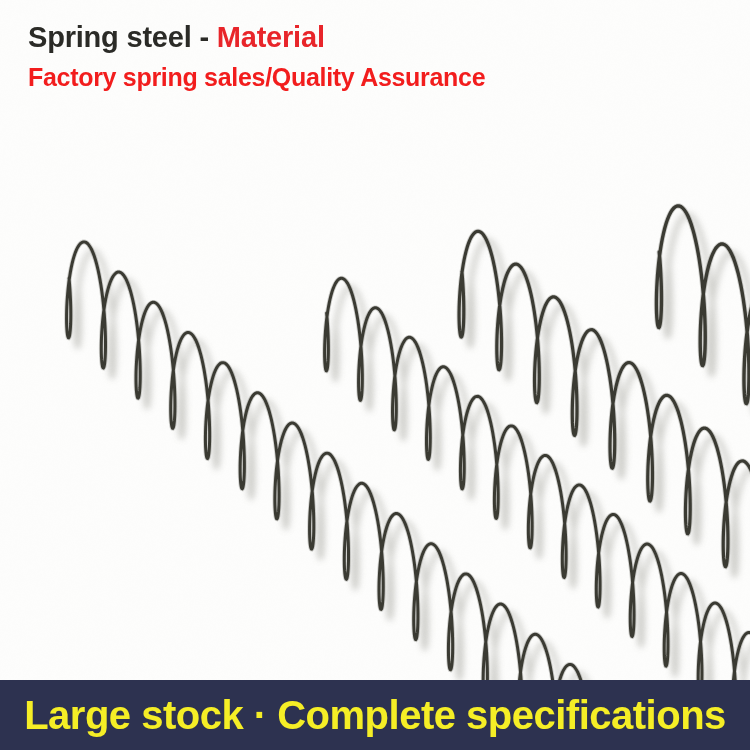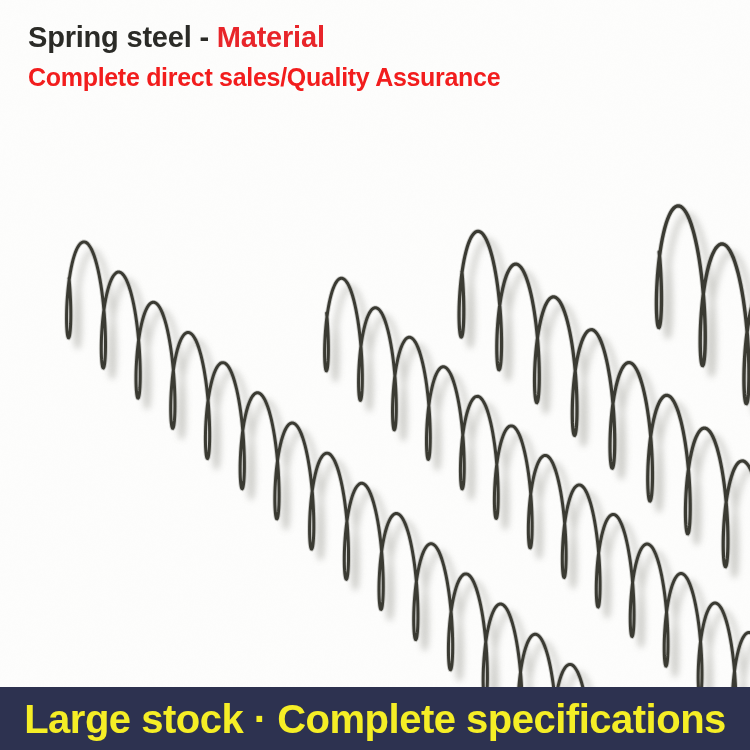--- a/index.html
+++ b/index.html
@@ -107,21 +107,21 @@
     color: transparent;
     z-index: 2;
   }
 
   
   #bottom-banner {
     position: absolute;
     left: 0;
     bottom: 0;
     width: 750px;
-    height: 63px;
+    height: 70px;
     background: #2d3250;
     z-index: 5;
     display: flex;
     align-items: center;
     justify-content: center;
   }
   #banner-text {
     color: #f5ee26;
     font-size: 40px;
     font-weight: bold;
@@ -172,21 +172,21 @@
       <rect x="0" y="0" width="750" height="750" filter="url(#paperGrain)" fill="#ffffff" opacity="0.5"></rect>
     </svg>
   </div>
 
   <div id="headline-block">
 
     <div class="line-1">
       <span class="seg-dark" style="color: rgb(43, 43, 39);">Spring steel - </span><span class="seg-red" style="color: rgb(232, 37, 42);">Material</span>
     </div>
 
-    <div class="line-2" style="color: rgb(242, 29, 29);">Complete direct sales/Quality Assurance</div>
+    <div class="line-2" style="color: rgb(242, 29, 29);">Factory spring sales/Quality Assurance</div>
 
 
   </div>
 
   <div id="bottom-banner" style="background: rgb(45, 50, 80);">
     <span id="banner-text" style="color: rgb(245, 238, 38);">Large stock · Complete specifications</span>
   </div>
 
 </div>
 

